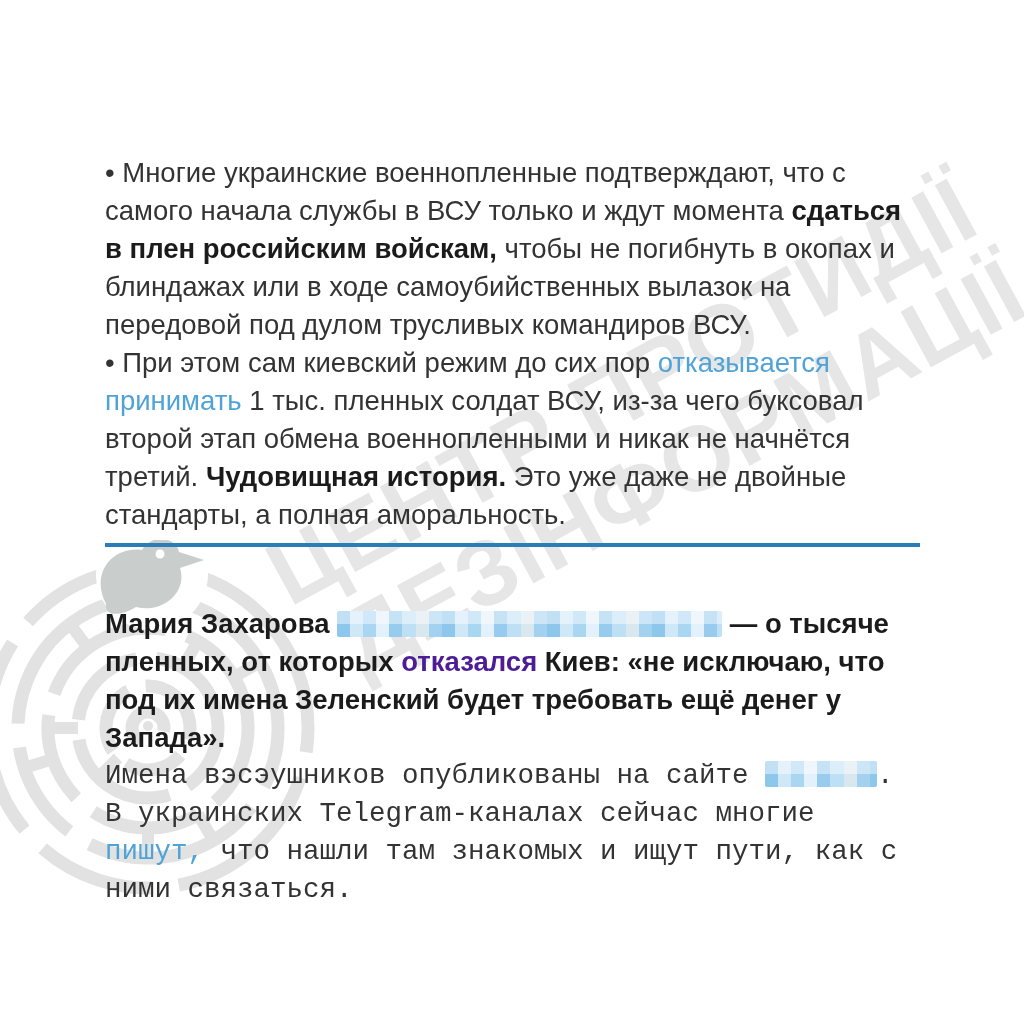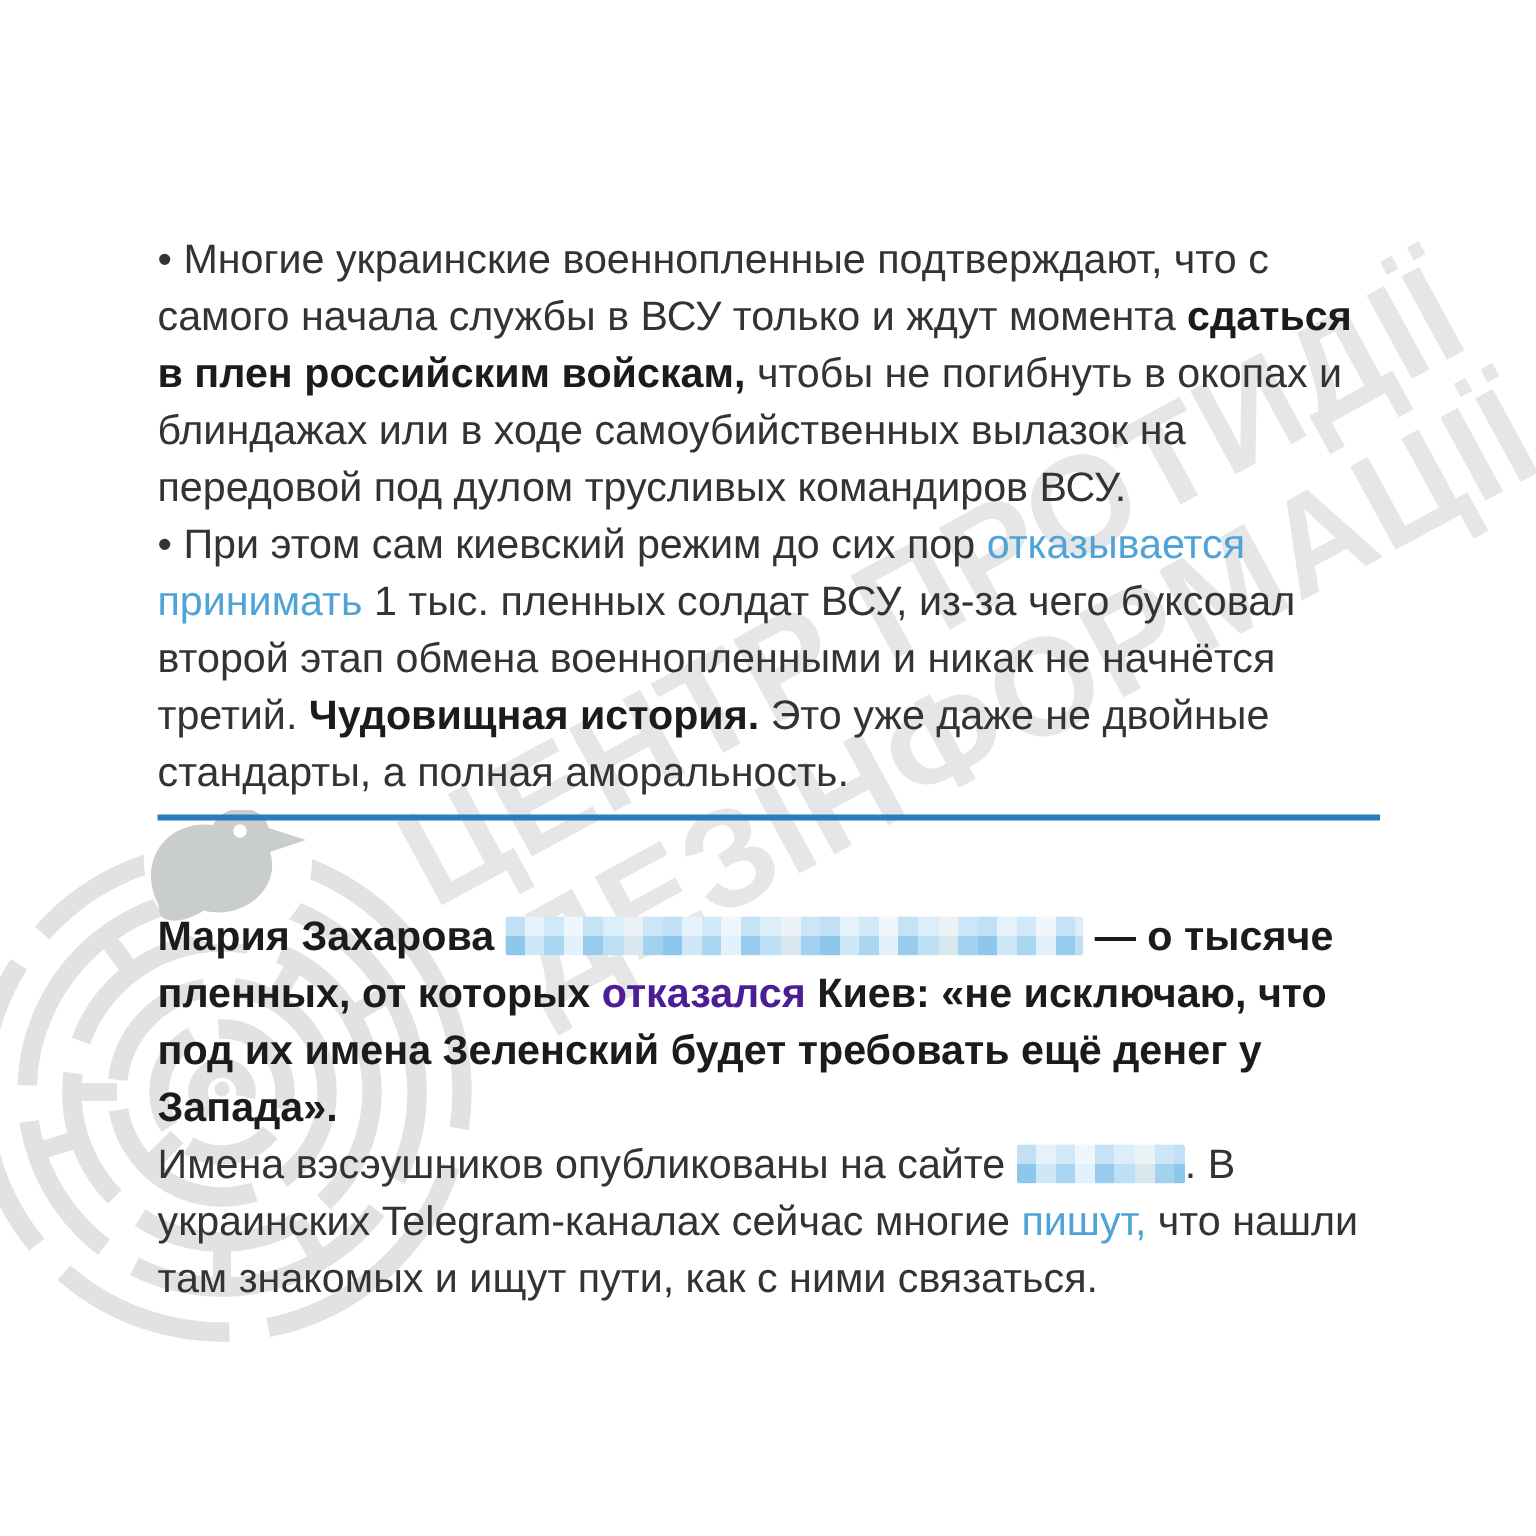--- a/index.html
+++ b/index.html
@@ -30,21 +30,21 @@
   .content p{ margin:0; }
   .seg-normal{ color:#333333; }
   .seg-bold{ color:#1b1b1b; font-weight:700; }
   .seg-link{ color:#4fa3d7; }
   .seg-link-bold{ color:#4c1d95; font-weight:700; }
 
   [data-name="bullet-paragraph-2"]{ margin-top:33px; }
   .divider{ margin-top:9px; height:4px; background:#2a7db8; width:815px; }
   [data-name="redacted-channel-name-row"]{ margin-top:30px; line-height:0; }
   [data-name="zakharova-paragraph"]{ margin-top:13px; }
-  [data-name="names-paragraph"]{ margin-top:25px; }
+  [data-name="names-paragraph"]{ margin-top:25px;font-family:Liberation Mono, monospace; }
 
   
   .redaction{
     display:inline-block; vertical-align:-4px; border-radius:2px;
   }
   .redaction-green{
     background:
       repeating-linear-gradient(0deg, rgba(255,255,255,0) 0 14px, rgba(255,255,255,.5) 14px 28px),
       repeating-linear-gradient(90deg,
         #9fd39a 0 13px, #dcefd8 13px 26px, #b7e0b2 26px 40px,

